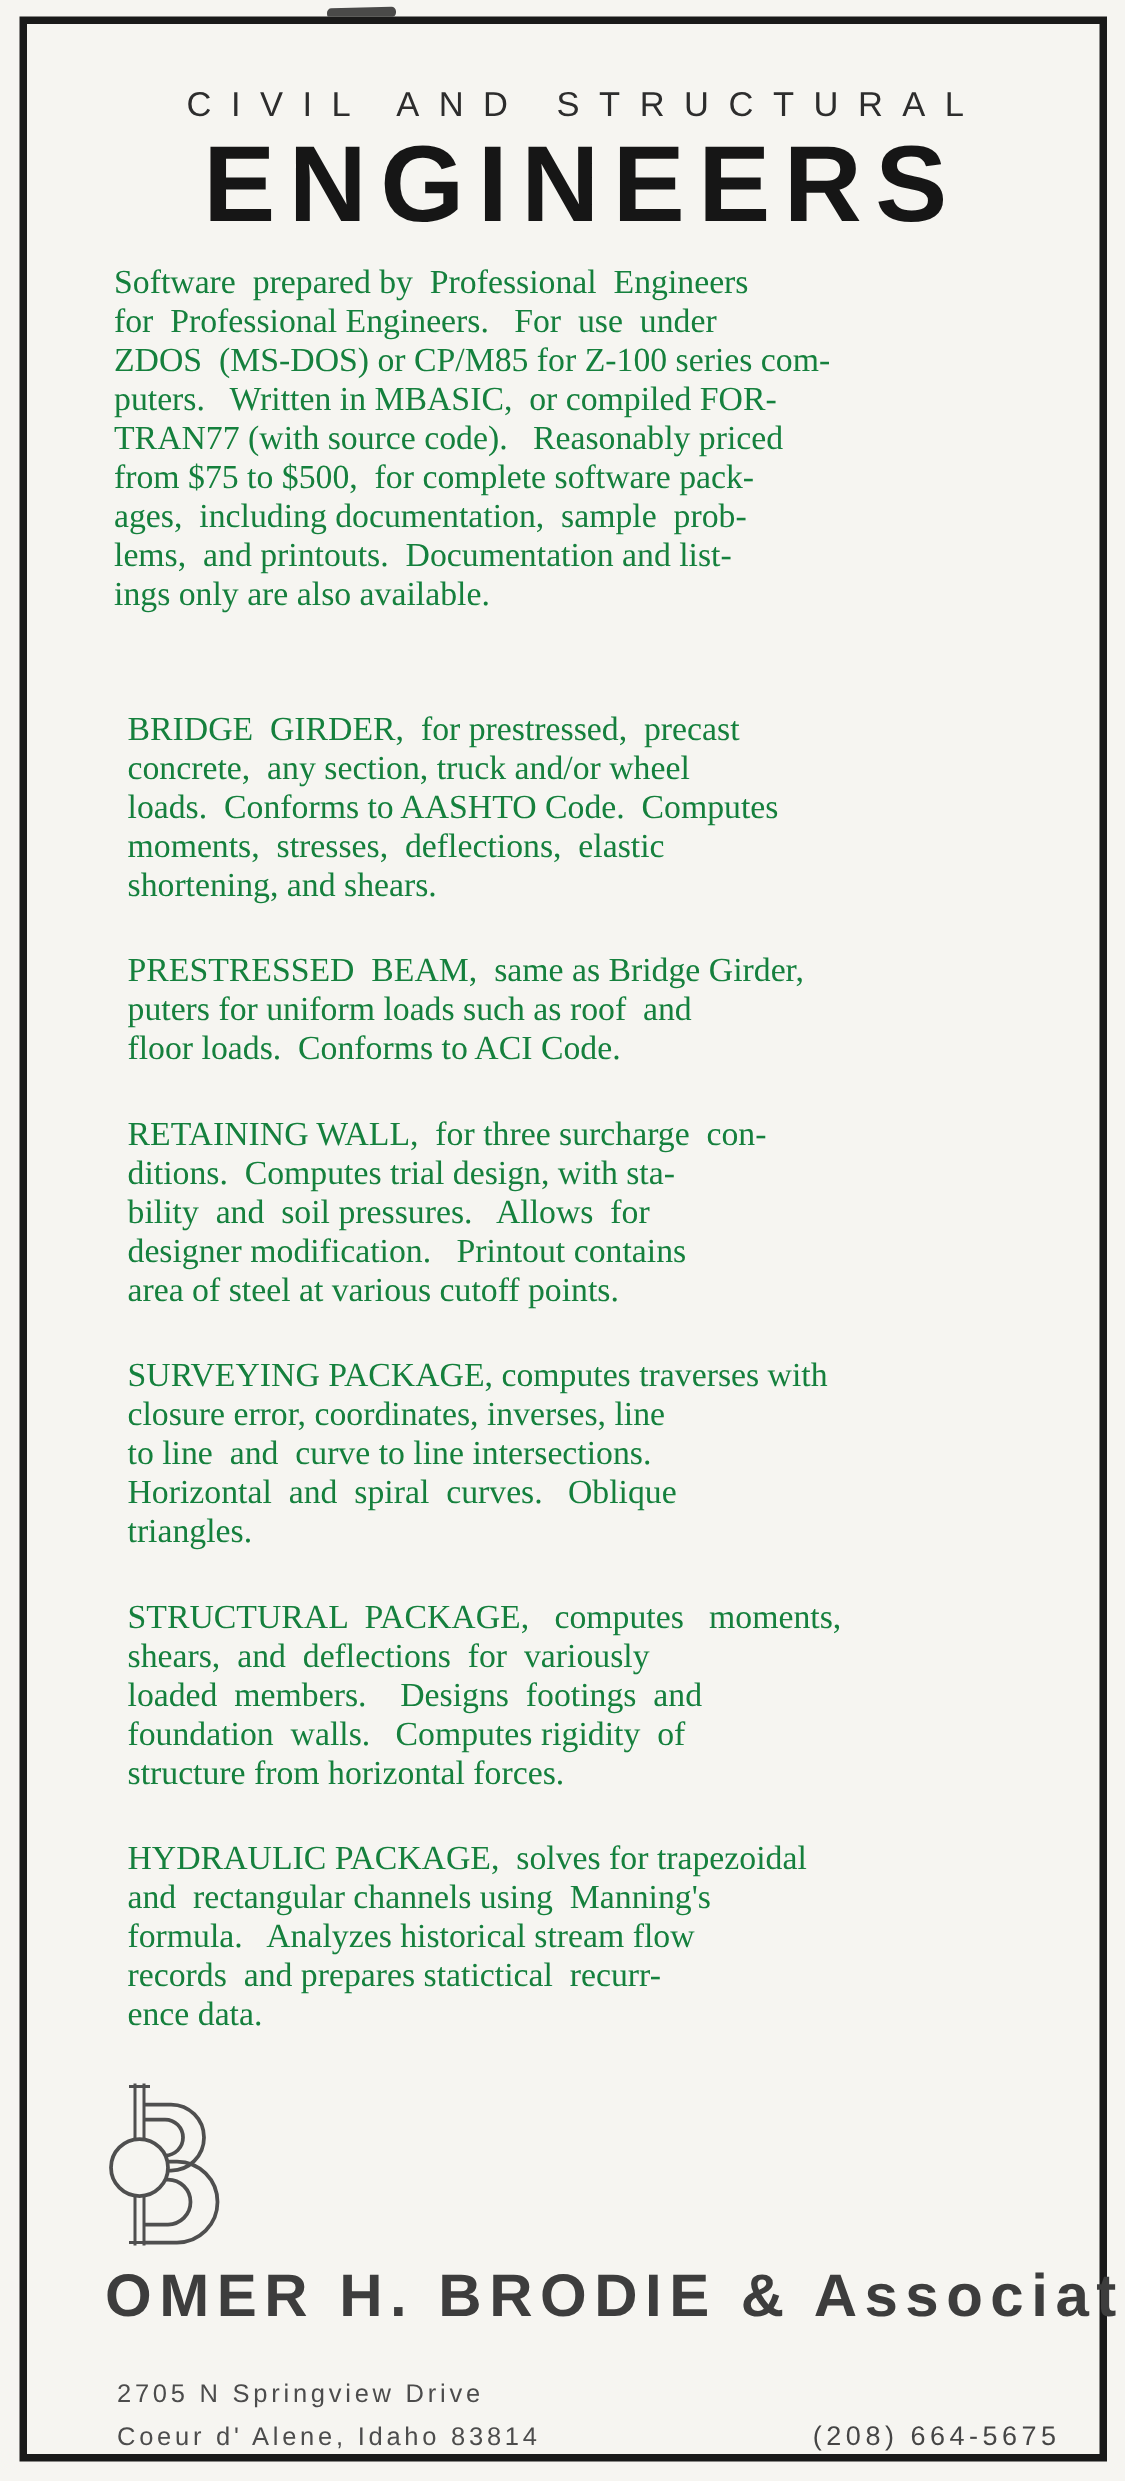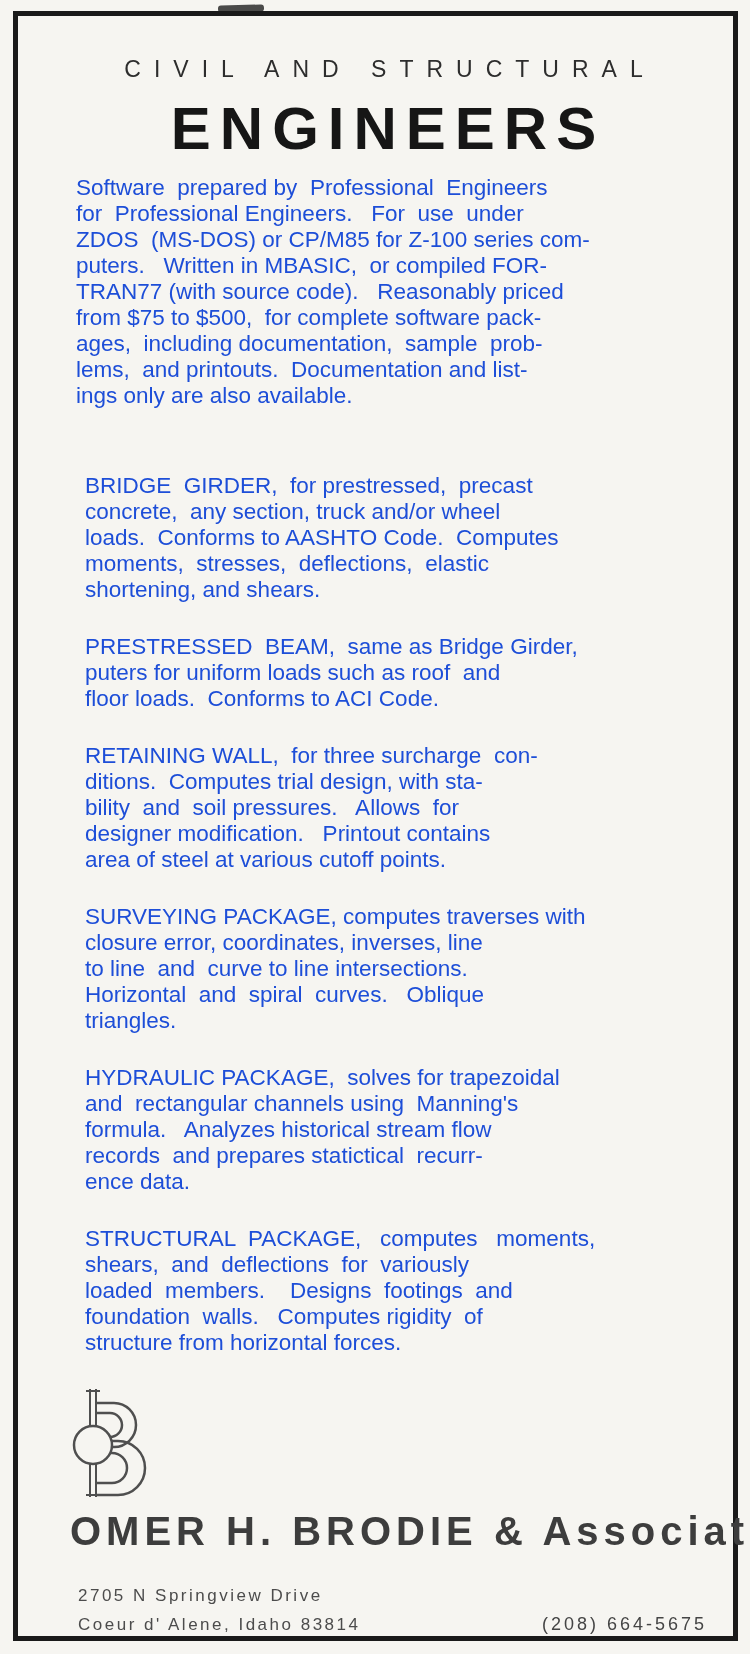--- a/index.html
+++ b/index.html
@@ -33,34 +33,34 @@
     font-size:23px;
     font-weight:500;
     letter-spacing:13px;
     padding-left:13px;
     color:#2d2d2d;
     margin-top:10px;
     white-space:nowrap;
   }
   .big-title {
     font-family:"Liberation Sans", sans-serif;
-    font-size:60px;
+    font-size:72px;
     font-weight:800;
     letter-spacing:9px;
     padding-left:9px;
     color:#161616;
     line-height:1.0;
-    margin-top:16px;
+    margin-top:4px;
     white-space:nowrap;
   }
   .mono {
-    font-family:Liberation Sans, sans-serif;
+    font-family:Liberation Serif, serif;
     font-size:22.5px;
     line-height:26px;
-    color:#1d4ed8;
+    color:#15803d;
     white-space:pre;
   }
   .intro { margin:16px 0 0 18px; }
   .packages { margin:64px 0 0 27px; }
   .package { margin:0 0 31px 0; }
   .logo-wrap { margin:10px 0 0 8px; width:95px; height:112px; }
   .logo-wrap svg { display:block; }
   .company {
     font-family:"Liberation Sans", sans-serif;
     font-size:40px;
@@ -130,30 +130,30 @@
     <div class="package mono">RETAINING WALL,  for three surcharge  con-
 ditions.  Computes trial design, with sta-
 bility  and  soil pressures.   Allows  for
 designer modification.   Printout contains
 area of steel at various cutoff points.</div>
     <div class="package mono">SURVEYING PACKAGE, computes traverses with
 closure error, coordinates, inverses, line
 to line  and  curve to line intersections.
 Horizontal  and  spiral  curves.   Oblique
 triangles.</div>
+    <div class="package mono">STRUCTURAL  PACKAGE,   computes   moments,
+shears,  and  deflections  for  variously
+loaded  members.    Designs  footings  and
+foundation  walls.   Computes rigidity  of
+structure from horizontal forces.</div>
     <div class="package mono">HYDRAULIC PACKAGE,  solves for trapezoidal
 and  rectangular channels using  Manning's
 formula.   Analyzes historical stream flow
 records  and prepares statictical  recurr-
 ence data.</div>
-    <div class="package mono">STRUCTURAL  PACKAGE,   computes   moments,
-shears,  and  deflections  for  variously
-loaded  members.    Designs  footings  and
-foundation  walls.   Computes rigidity  of
-structure from horizontal forces.</div>
   </div>
 
   <div class="footer">
     <div class="logo-wrap">
       <svg width="95" height="112" viewBox="0 0 95 112" fill="none" xmlns="http://www.w3.org/2000/svg">
 
         <line x1="24" y1="2" x2="24" y2="110" stroke="#4f4f4f" stroke-width="2"></line>
         <line x1="30" y1="2" x2="30" y2="110" stroke="#4f4f4f" stroke-width="2"></line>
         <line x1="20" y1="4" x2="34" y2="4" stroke="#4f4f4f" stroke-width="2"></line>
         <line x1="20" y1="108" x2="34" y2="108" stroke="#4f4f4f" stroke-width="2"></line>

